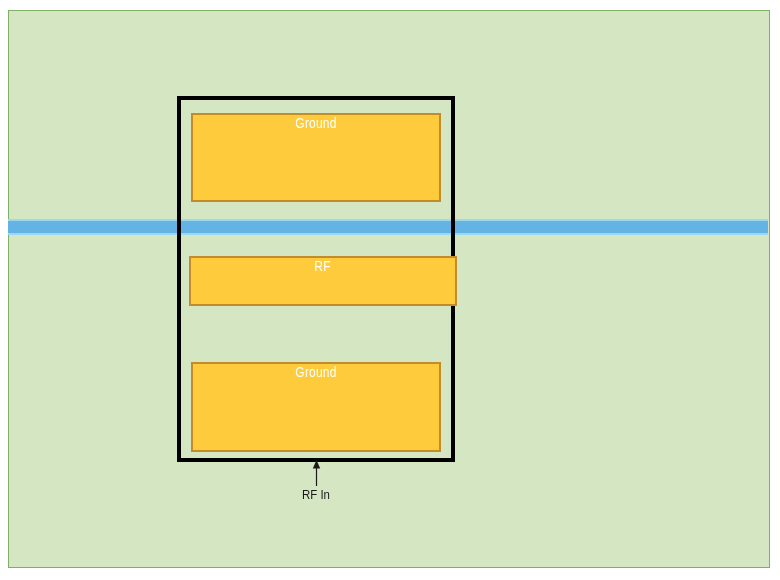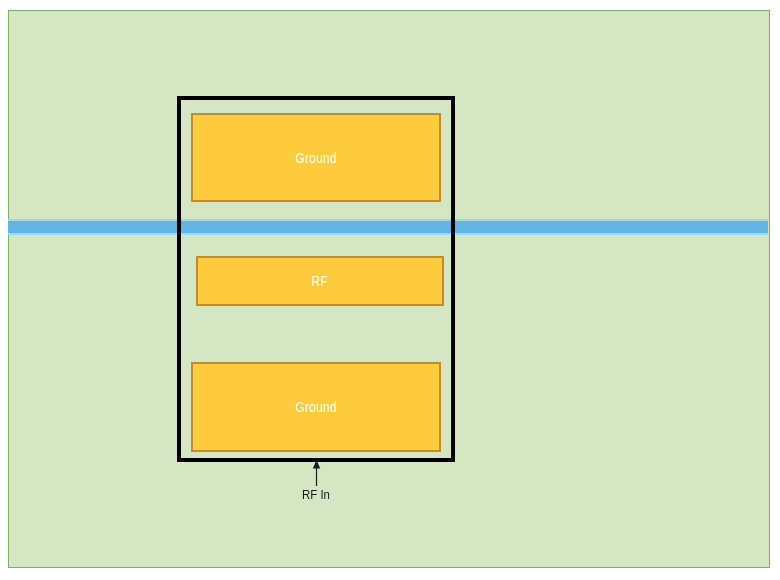--- a/index.html
+++ b/index.html
@@ -66,36 +66,35 @@
     background: transparent;
   }
 
   
   .pad {
     position: absolute;
     background: #fdcb3c;
     border: 2px solid #c28c2b;
     box-sizing: border-box;
     display: flex;
-    align-items: center;
     justify-content: center;
   }
   .pad-label {
     color: #ffffff;
     font-family: "Liberation Sans", sans-serif;
     font-size: 14px;
     font-weight: 400;
     letter-spacing: 0.2px;
     transform: scaleX(0.86);
     white-space: nowrap;
     user-select: none;
   }
 
   .pad-ground-top { left: 191px; top: 113px; width: 250px; height: 89px; }
-  .pad-rf        { left: 196px; top: 256px; width: 248px; height: 50px; }
+  .pad-rf        { left: 189px; top: 256px; width: 268px; height: 50px; }
   .pad-ground-bot{ left: 191px; top: 362px; width: 250px; height: 90px; }
 
   
   .callout-arrow {
     position: absolute;
     left: 310px;
     top: 460px;
     width: 13px;
     height: 26px;
     overflow: visible;

